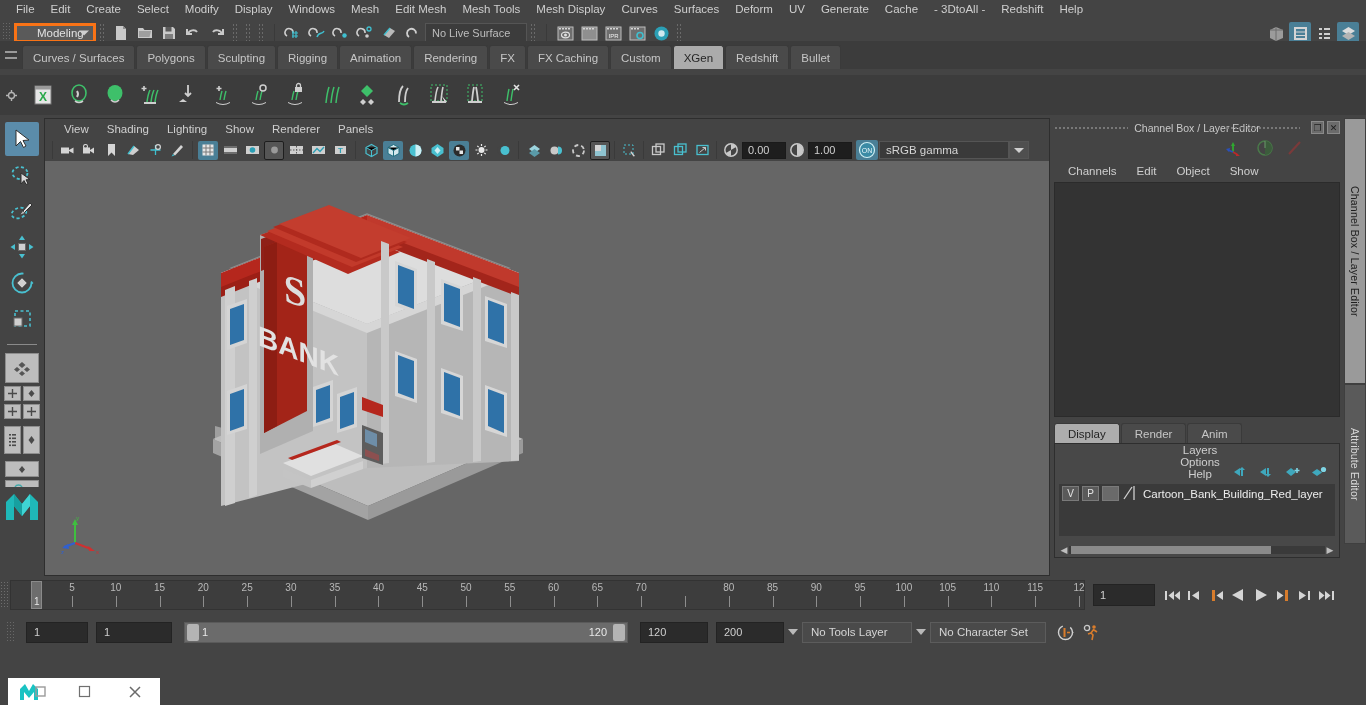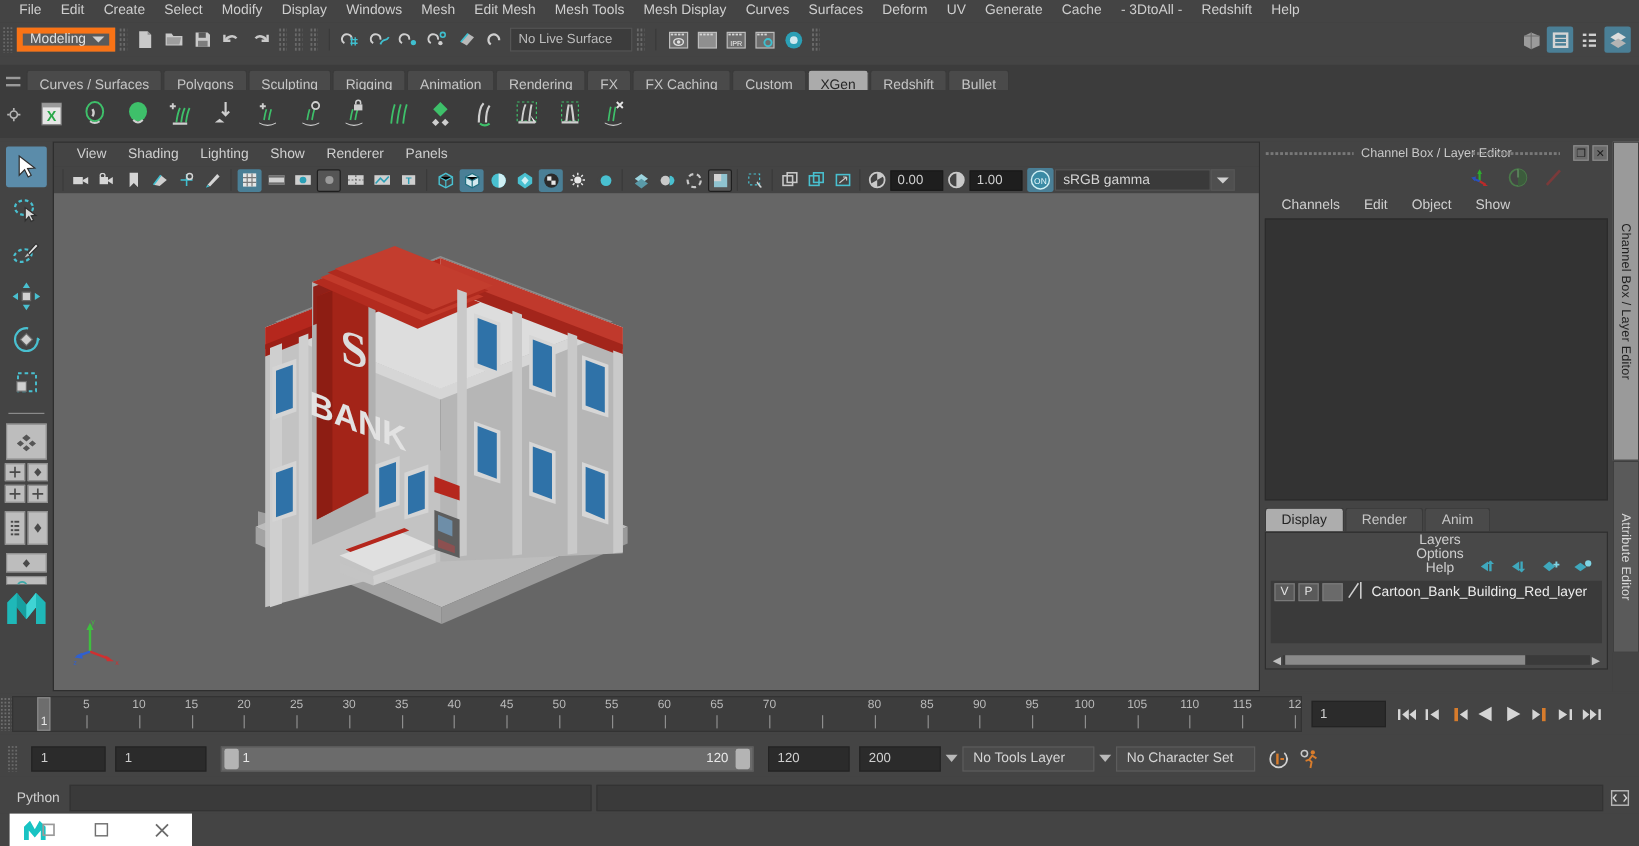--- a/index.html
+++ b/index.html
@@ -21,39 +21,39 @@
 
   
   .statusline{
     position:absolute; left:0; top:19px; width:1366px; height:28px;
     background:#444444; display:flex; align-items:center;
   }
   .gripper{ width:9px; height:22px; margin:0 3px 0 2px;
     background-image:radial-gradient(#6e6e6e 38%, transparent 40%);
     background-size:3px 3px; opacity:.85;}
   .modeSel{
-    width:82px; height:20px; background:#5a5a5a; border:5px solid #f97316;
-    display:flex; align-items:center; padding-left:6px; font-size:11.5px; color:#e0e0e0;
+    width:82px; height:20px; background:#5a5a5a; border:3px solid #f97316;
+    display:flex; align-items:center; padding-left:20px; font-size:11.5px; color:#e0e0e0;
     position:relative;
   }
   .modeSel .caret{ position:absolute; right:4px; top:50%; transform:translateY(-50%);
     width:0;height:0;border-left:5px solid transparent;border-right:5px solid transparent;border-top:5px solid #cfcfcf;}
   .sep{ width:1px; height:18px; background:#3a3a3a; margin:0 6px; }
   .sepDot{ width:7px; height:20px; margin:0 3px;
     background-image:radial-gradient(#6a6a6a 38%, transparent 40%); background-size:3px 4px;}
   .tbtn{ width:22px;height:22px; margin:0 1px; display:flex;align-items:center;justify-content:center;
     border-radius:2px; position:relative;}
   .tbtn.on{ background:#4a7f96; }
   .liveSurf{ width:102px;height:20px;background:#3c3c3c;border:1px solid #555;
     display:flex;align-items:center;padding-left:6px;font-size:11px;color:#bdbdbd;}
   .rightIcons{ margin-left:auto; display:flex; align-items:center; padding-right:6px;}
 
   
   .shelfTabs{
-    position:absolute; left:0; top:54px; width:1366px; height:28px; background:#3c3c3c;
+    position:absolute; left:0; top:41px; width:1366px; height:28px; background:#3c3c3c;
     display:flex; align-items:flex-end;
   }
   .shelfGrip{ width:22px;height:28px;display:flex;align-items:center;justify-content:center;}
   .shelfGrip .bars{width:12px;height:8px;
     background:linear-gradient(#9a9a9a,#9a9a9a) 0 0/12px 2px no-repeat,
                linear-gradient(#9a9a9a,#9a9a9a) 0 6px/12px 2px no-repeat;}
   .stab{ height:24px; padding:0 10px; display:flex;align-items:center; font-size:11.5px;
     color:#c6c6c6; background:#4a4a4a; border:1px solid #3a3a3a; border-bottom:none;
     border-top-left-radius:3px;border-top-right-radius:3px; margin-right:1px;}
   .stab.active{ background:#ababab; color:#262626; }
@@ -1288,35 +1288,20 @@
     </div>
     <div style="width:26px;display:flex;align-items:center;justify-content:center;">
       <svg width="19" height="19" viewBox="0 0 19 19">
           <circle cx="5" cy="5" r="2.6" fill="none" stroke="#c9c9c9" stroke-width="1.3"></circle>
           <circle cx="12" cy="4" r="1.8" fill="#d87c2c"></circle>
           <path d="M12 6 l-3 4 2 2 -1 5M12 7 l3 2M9 10 l-3 1" stroke="#d87c2c" stroke-width="1.6" fill="none"></path>
         </svg>
     </div>
   </div>
 
-  <div class="cmdline">
-    <div class="cmdLabel">Python</div>
-    <div class="cmdInput" style="width:435px;">
-      <span></span>
-    </div>
-    <div class="resultInput" style="margin-left:4px;">
-      <span></span>
-    </div>
-    <div class="cmdIcon" style="margin-right:6px;">
-      <svg width="16" height="16" viewBox="0 0 16 16">
-          <rect x="1" y="2" width="14" height="12" fill="none" stroke="#b9b9b9" stroke-width="1.2"></rect>
-          <path d="M5 5 L2.5 8 L5 11M11 5 L13.5 8 L11 11" stroke="#d5d5d5" stroke-width="1.2" fill="none"></path>
-        </svg>
-    </div>
-  </div>
 
   <div class="taskstrip">
     <div class="winctl">
       <div class="wcItem">
         <svg width="30" height="20" viewBox="0 0 30 20">
           <path d="M2 18 L2 7 L7 2 L11 9 L15 2 L20 7 L20 18 L16 18 L16 10 L11 16 L6 10 L6 18 Z" fill="#19c3c3"></path>
           <rect x="18" y="5" width="9" height="9" fill="none" stroke="#9a9a9a" stroke-width="1.4"></rect>
         </svg>
       </div>
       <div class="wcItem">

